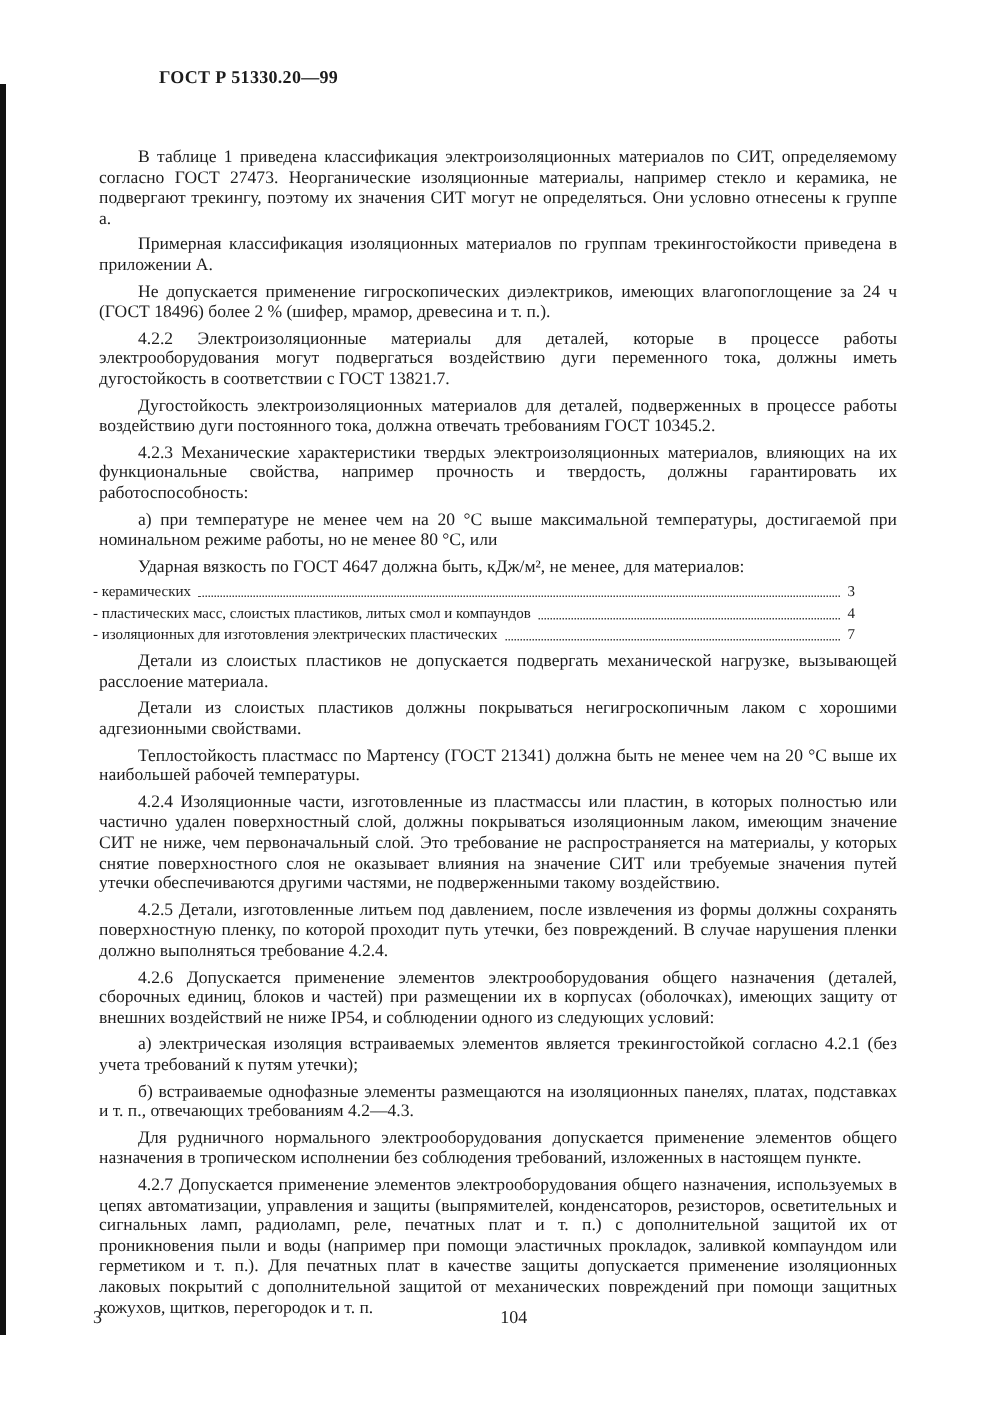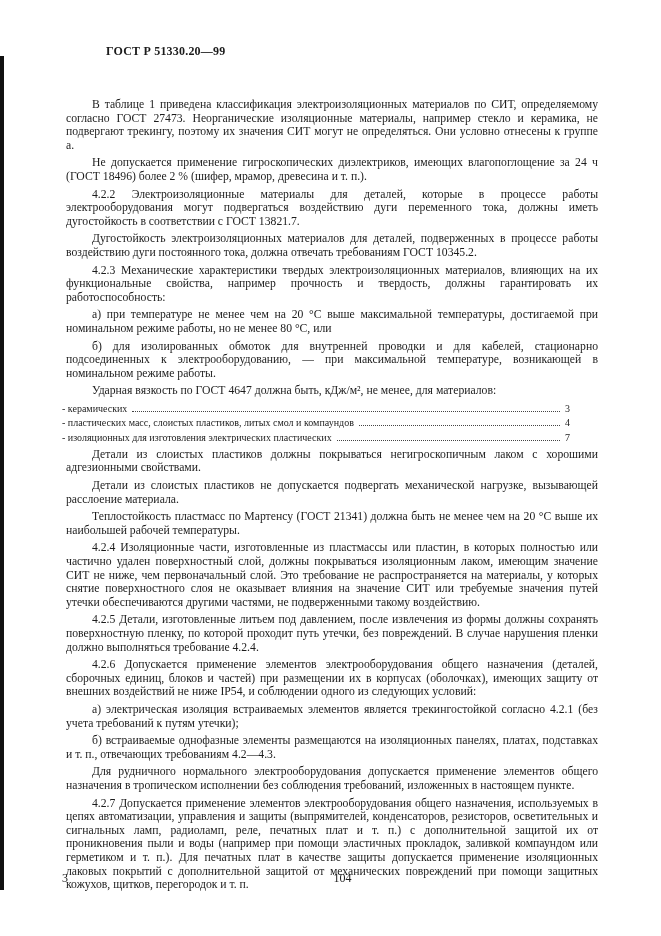--- a/index.html
+++ b/index.html
@@ -82,44 +82,44 @@
   }
 </style>
 </head>
 <body>
 
 <div class="page">
   <div class="scan-bar"></div>
   <div class="doc-header">ГОСТ Р 51330.20—99</div>
   <div class="content" id="content">
       <p class="para">В таблице 1 приведена классификация электроизоляционных материалов по СИТ, определяемому согласно ГОСТ 27473. Неорганические изоляционные материалы, например стекло и керамика, не подвергают трекингу, поэтому их значения СИТ могут не определяться. Они условно отнесены к группе а.</p>
+      <p class="para">Примерная классификация изоляционных материалов по группам трекингостойкости приведена в приложении А.</p>
       <p class="para">Не допускается применение гигроскопических диэлектриков, имеющих влагопоглощение за 24 ч (ГОСТ 18496) более 2 % (шифер, мрамор, древесина и т. п.).</p>
       <p class="para">4.2.2 Электроизоляционные материалы для деталей, которые в процессе работы электрооборудования могут подвергаться воздействию дуги переменного тока, должны иметь дугостойкость в соответствии с ГОСТ 13821.7.</p>
       <p class="para">Дугостойкость электроизоляционных материалов для деталей, подверженных в процессе работы воздействию дуги постоянного тока, должна отвечать требованиям ГОСТ 10345.2.</p>
       <p class="para">4.2.3 Механические характеристики твердых электроизоляционных материалов, влияющих на их функциональные свойства, например прочность и твердость, должны гарантировать их работоспособность:</p>
       <p class="para">а) при температуре не менее чем на 20 °С выше максимальной температуры, достигаемой при номинальном режиме работы, но не менее 80 °С, или</p>
-      <p class="para">б) для изолированных обмоток для внутренней проводки и для кабелей, стационарно подсоединенных к электрооборудованию, — при максимальной температуре, возникающей в номинальном режиме работы.</p>
       <p class="para">Ударная вязкость по ГОСТ 4647 должна быть, кДж/м², не менее, для материалов:</p>
       <div class="list-item">
         <span class="li-label">- керамических</span>
         <span class="leader"></span>
         <span class="li-value">3</span>
       </div>
       <div class="list-item">
         <span class="li-label">- пластических масс, слоистых пластиков, литых смол и компаундов</span>
         <span class="leader"></span>
         <span class="li-value">4</span>
       </div>
       <div class="list-item">
         <span class="li-label">- изоляционных для изготовления электрических пластических</span>
         <span class="leader"></span>
         <span class="li-value">7</span>
       </div>
+      <p class="para">Детали из слоистых пластиков не допускается подвергать механической нагрузке, вызывающей расслоение материала.</p>
       <p class="para">Детали из слоистых пластиков должны покрываться негигроскопичным лаком с хорошими адгезионными свойствами.</p>
-      <p class="para">Детали из слоистых пластиков не допускается подвергать механической нагрузке, вызывающей расслоение материала.</p>
       <p class="para">Теплостойкость пластмасс по Мартенсу (ГОСТ 21341) должна быть не менее чем на 20 °С выше их наибольшей рабочей температуры.</p>
       <p class="para">4.2.4 Изоляционные части, изготовленные из пластмассы или пластин, в которых полностью или частично удален поверхностный слой, должны покрываться изоляционным лаком, имеющим значение СИТ не ниже, чем первоначальный слой. Это требование не распространяется на материалы, у которых снятие поверхностного слоя не оказывает влияния на значение СИТ или требуемые значения путей утечки обеспечиваются другими частями, не подверженными такому воздействию.</p>
       <p class="para">4.2.5 Детали, изготовленные литьем под давлением, после извлечения из формы должны сохранять поверхностную пленку, по которой проходит путь утечки, без повреждений. В случае нарушения пленки должно выполняться требование 4.2.4.</p>
       <p class="para">4.2.6 Допускается применение элементов электрооборудования общего назначения (деталей, сборочных единиц, блоков и частей) при размещении их в корпусах (оболочках), имеющих защиту от внешних воздействий не ниже IP54, и соблюдении одного из следующих условий:</p>
       <p class="para">а) электрическая изоляция встраиваемых элементов является трекингостойкой согласно 4.2.1 (без учета требований к путям утечки);</p>
       <p class="para">б) встраиваемые однофазные элементы размещаются на изоляционных панелях, платах, подставках и т. п., отвечающих требованиям 4.2—4.3.</p>
       <p class="para">Для рудничного нормального электрооборудования допускается применение элементов общего назначения в тропическом исполнении без соблюдения требований, изложенных в настоящем пункте.</p>
       <p class="para">4.2.7 Допускается применение элементов электрооборудования общего назначения, используемых в цепях автоматизации, управления и защиты (выпрямителей, конденсаторов, резисторов, осветительных и сигнальных ламп, радиоламп, реле, печатных плат и т. п.) с дополнительной защитой их от проникновения пыли и воды (например при помощи эластичных прокладок, заливкой компаундом или герметиком и т. п.). Для печатных плат в качестве защиты допускается применение изоляционных лаковых покрытий с дополнительной защитой от механических повреждений при помощи защитных кожухов, щитков, перегородок и т. п.</p>
     </div>
   <div class="footer-left">3</div>

